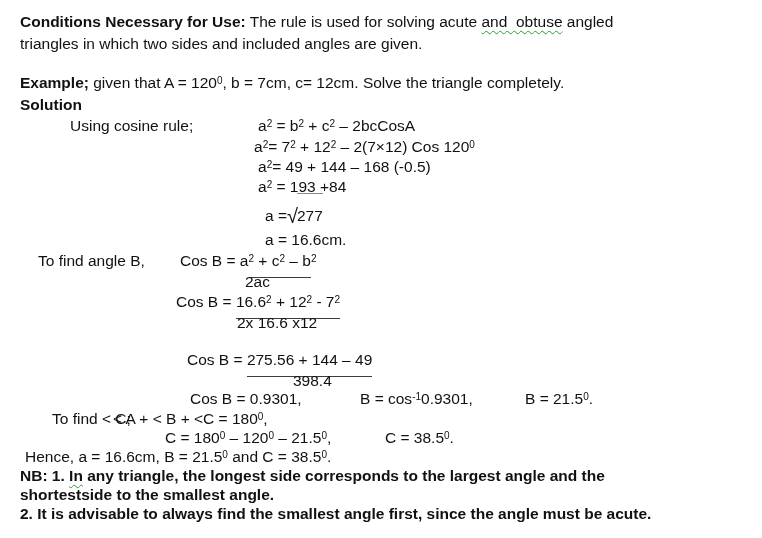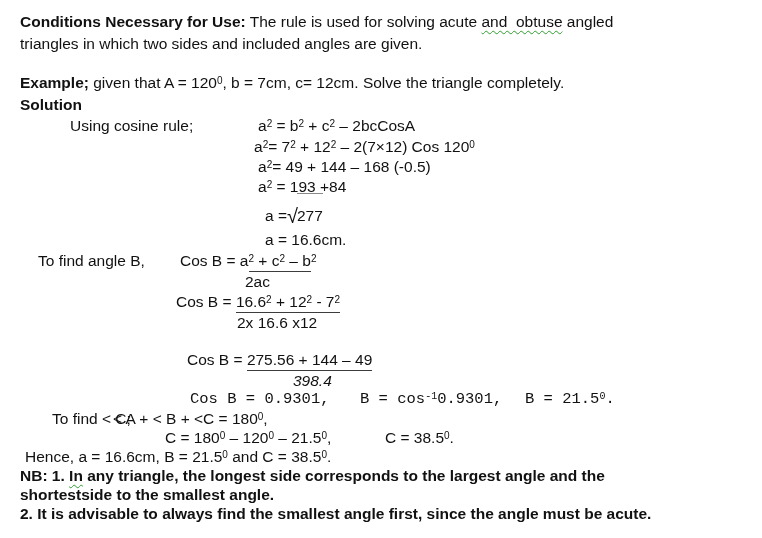--- a/index.html
+++ b/index.html
@@ -3,21 +3,21 @@
 <meta charset="utf-8">
 <style>
   html,body{margin:0;padding:0;background:#ffffff;}
   .page{
     position:relative;width:688px;height:538px;background:#ffffff;color:#111;
     font-family:"Liberation Sans",sans-serif;font-size:15.5px;overflow:hidden;
   }
   .ln{position:absolute;line-height:20px;white-space:pre;}
   .b{font-weight:700;}
   .sp{font-size:10px;vertical-align:4.5px;line-height:0;letter-spacing:0;}
-  .u{border-bottom:1.6px solid #3c3c3c;padding-bottom:2px;}
+  .u{border-bottom:1.6px solid #3c3c3c;padding-bottom:8px;}
   .wavy{
     text-decoration-line:underline;text-decoration-style:wavy;
     text-decoration-color:#2e9e2e;text-decoration-thickness:1px;
     text-underline-offset:3px;text-decoration-skip-ink:none;
   }
   .rt{font-size:20px;line-height:0;vertical-align:-2px;margin-right:-1px;}
   .rtbar{border-top:1.6px solid #8a8a8a;padding-top:13px;}
   .col{position:absolute;top:0;white-space:pre;}
 </style>
 </head>
@@ -46,23 +46,23 @@
   <div class="ln" style="left:0;top:251px;width:762px;">
     <span class="col" style="left:38px;text-align:center;">To find angle B,</span>
     <span class="col" style="left:180px;"><span>Cos B = a</span><span class="u"><sup class="sp">2</sup><span> + c</span><sup class="sp">2</sup><span> – b</span></span><sup class="sp">2</sup></span>
   </div>
   <div class="ln" style="left:245px;top:272px;"><span>2ac</span></div>
 
   <div class="ln" style="left:176px;top:292px;"><span>Cos B = </span><span class="u"><span>16.6</span><sup class="sp">2</sup><span> + 12</span><sup class="sp">2</sup><span> - 7</span><sup class="sp">2</sup></span></div>
   <div class="ln" style="left:237px;top:313px;"><span>2x 16.6 x12</span></div>
 
   <div class="ln" style="left:187px;top:350px;"><span>Cos B = </span><span class="u">275.56 + 144 – 49</span></div>
-  <div class="ln" style="left:293px;top:371px;font-style:italic;"><span>398.4</span></div>
+  <div class="ln" style="left:293px;top:371px;"><span>398.4</span></div>
 
-  <div class="ln" style="left:0;top:389px;width:762px;font-family:Liberation Mono, monospace;">
+  <div class="ln" style="left:0;top:389px;width:762px;">
     <span class="col" style="left:190px;">Cos B = 0.9301,</span>
     <span class="col" style="left:360px;"><span>B = cos</span><sup class="sp">-1</sup><span>0.9301,</span></span>
     <span class="col" style="left:525px;text-align:center;"><span>B = 21.5</span><sup class="sp">0</sup><span>.</span></span>
   </div>
 
   <div class="ln" style="left:0;top:409px;width:762px;">
     <span class="col" style="left:52px;text-align:center;">To find &lt; C;</span>
     <span class="col" style="left:113px;"><span>&lt; A + &lt; B + &lt;C = 180</span><sup class="sp">0</sup><span>,</span></span>
   </div>
   <div class="ln" style="left:0;top:428px;width:762px;">

